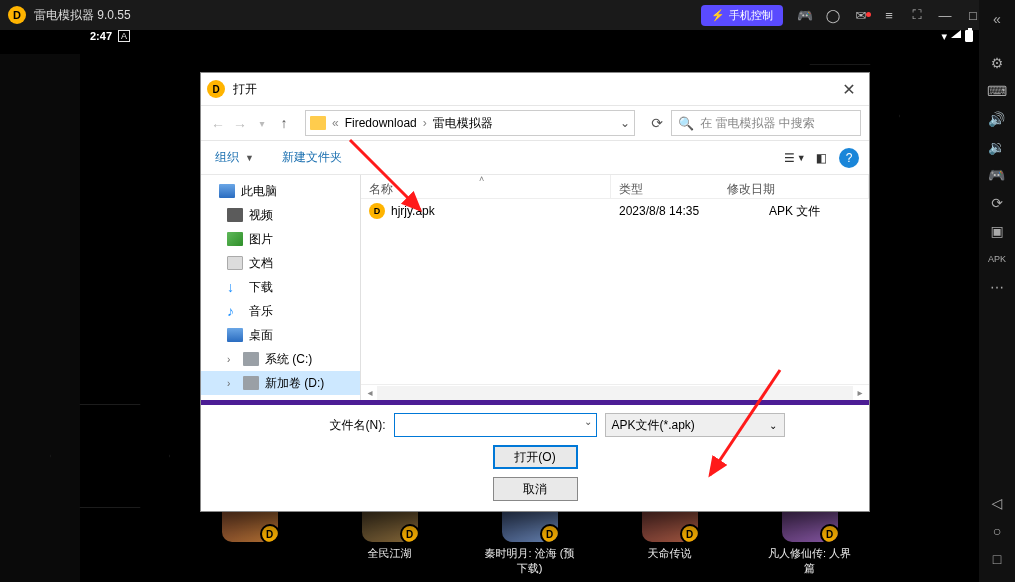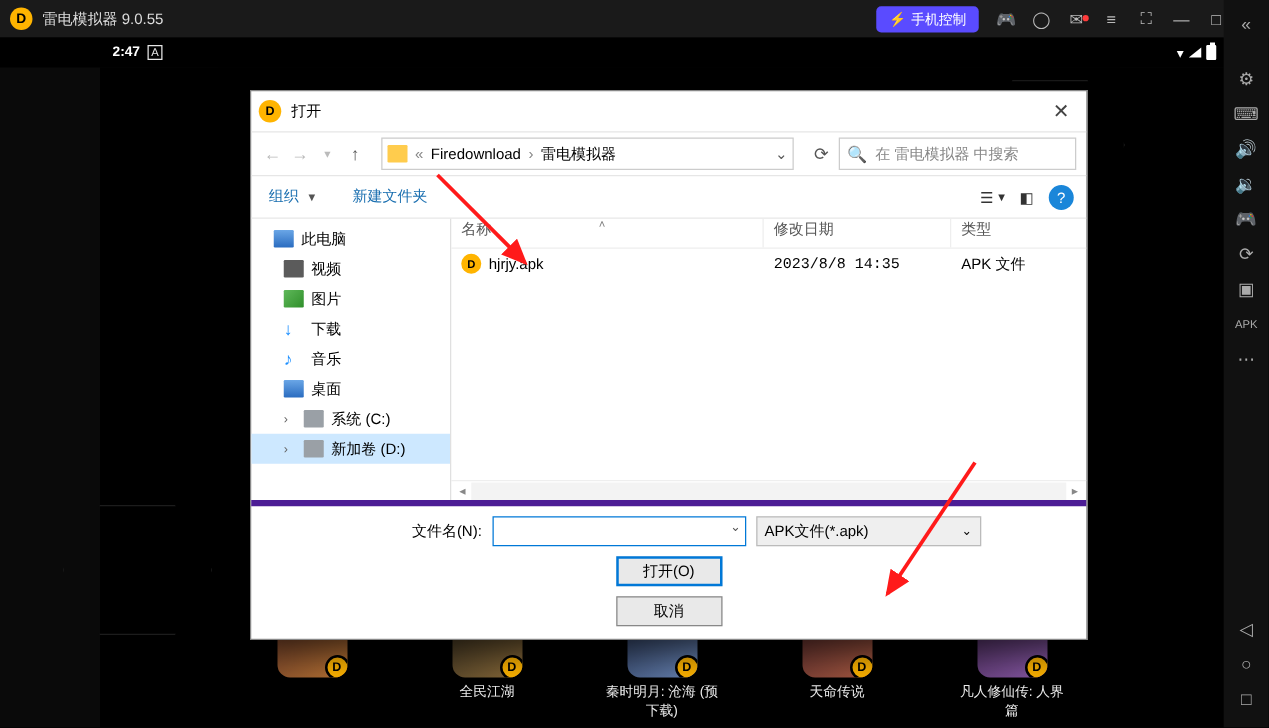--- a/index.html
+++ b/index.html
@@ -8,21 +8,21 @@
   
   .titlebar { height: 30px; background: #1a1a1a; display: flex; align-items: center; color: #ddd; font-size: 12px; }
   .titlebar .logo-icon { width: 18px; height: 18px; border-radius: 50%; background: #ffb400; margin: 0 8px; display:flex; align-items:center; justify-content:center; color:#000; font-weight:bold; font-size:11px; }
   .titlebar .title { flex: 0 0 auto; }
   .titlebar .spacer { flex: 1; }
   .titlebar .btn-phone { display:flex; align-items:center; gap:4px; background:#5a4bff; color:#fff; padding:3px 10px; border-radius:4px; font-size:11px; margin-right:8px; }
   .titlebar .tbtn { width: 28px; text-align:center; color:#bbb; font-size:13px; position:relative; }
   .red-dot { position:absolute; top:4px; right:4px; width:5px; height:5px; border-radius:50%; background:#ff3b3b; }
 
   
-  .android-status { height: 24px; background: #000; display:flex; align-items:center; color:#fff; font-size:11px; padding:0 6px 0 90px; }
+  .android-status { height: 24px; background: #000; display:flex; align-items:flex-start; color:#fff; font-size:11px; padding:0 6px 0 90px; }
   .android-status .clock { font-weight:600; }
   .android-status .a-icon { margin-left:6px; font-size:9px; border:1px solid #fff; padding:0 2px; opacity:.9; }
   .android-status .s-spacer { flex:1; }
   .android-status .tri { width:0; height:0; border-left:10px solid transparent; border-bottom:8px solid #fff; margin-right:4px; }
   .android-status .batt { width:8px; height:12px; border:1px solid #fff; border-radius:1px; background:#fff; position:relative; }
   .android-status .batt::after { content:''; position:absolute; top:-3px; left:2px; width:4px; height:2px; background:#fff; }
 
   
   .left-col { position:absolute; left:0; top:30px; width:80px; height:552px; background:#0a0a0a; }
 
@@ -88,29 +88,29 @@
   .ic-img { background:linear-gradient(135deg,#5fb85a,#2f8f2a); }
   .ic-doc { background:#dcdcdc; border:1px solid #aaa; }
   .ic-dl  { color:#1e90ff; background:none; font-size:14px; line-height:14px; }
   .ic-mus { color:#1e90ff; background:none; font-size:14px; line-height:14px; }
   .ic-desk{ background:linear-gradient(#6aa6e6,#2a6cc0); }
   .ic-drv { background:#9aa0a6; }
   .tree .expand { font-size:10px; color:#666; width:10px; }
 
   .files { flex:1; display:flex; flex-direction:column; min-width:0; }
   .fheader { display:flex; height:24px; align-items:center; border-bottom:1px solid #eee; color:#555; position:relative; }
-  .fcol { padding:0 8px; border-right:1px solid #eee; height:100%; display:flex; align-items:flex-start; }
+  .fcol { padding:0 8px; border-right:1px solid #eee; height:100%; display:flex; align-items:flex-end; }
   .fcol.c1 { flex:0 0 250px; }
   .fcol.c2 { flex:0 0 150px; }
   .fcol.c3 { flex:1; border-right:none; }
   .sortmark { position:absolute; left:118px; top:-1px; font-size:9px; color:#808080; }
   .flist { flex:1; overflow:auto; }
   .frow { display:flex; align-items:center; height:24px; }
   .frow .c1 { display:flex; align-items:center; gap:6px; flex:0 0 250px; padding-left:8px; }
-  .frow .c2 { flex:0 0 150px; padding-left:8px;font-family:Liberation Mono, monospace; }
+  .frow .c2 { flex:0 0 150px; padding-left:8px; }
   .frow .c3 { flex:1; padding-left:8px; }
   .apk-icon { width:16px; height:16px; border-radius:50%; background:#ffb400; display:flex;align-items:center;justify-content:center;color:#000;font-size:9px;font-weight:bold; }
   .hscroll { height:16px; border-top:1px solid #eee; display:flex; align-items:center; padding:0 2px; }
   .hscroll .harrow { width:14px; text-align:center; color:#888; font-size:10px; }
   .hscroll .htrack { flex:1; background:#f3f3f3; height:14px; }
 
   .dlg-footer { padding:8px 28px 10px; display:flex; flex-direction:column; gap:8px; border-top:5px solid #4c1d95;align-items:center; }
   .fn-row { display:flex; align-items:center; gap:8px; }
   .fn-label { width:100px; text-align:right; }
   .fn-input { flex:1; height:24px; border:1px solid #0078d7; outline:none; padding:0 20px 0 4px; background:#fff; }
@@ -260,20 +260,24 @@
         </div>
       <div class="titem sub">
           <div class="ticon ic-vid"></div>
           <span>视频</span>
         </div>
       <div class="titem sub">
           <div class="ticon ic-img"></div>
           <span>图片</span>
         </div>
       <div class="titem sub">
+          <div class="ticon ic-doc"></div>
+          <span>文档</span>
+        </div>
+      <div class="titem sub">
           <div class="ticon ic-dl">↓</div>
           <span>下载</span>
         </div>
       <div class="titem sub">
           <div class="ticon ic-mus">♪</div>
           <span>音乐</span>
         </div>
       <div class="titem sub">
           <div class="ticon ic-desk"></div>
           <span>桌面</span>
@@ -289,25 +293,25 @@
           <span>新加卷 (D:)</span>
         </div>
     </div>
 
     <div class="files">
       <div class="fheader">
         <span class="sortmark">˄</span>
         <div class="fcol c1">
             <span>名称</span>
           </div>
+        <div class="fcol c3">
+            <span>类型</span>
+          </div>
         <div class="fcol c2">
             <span>修改日期</span>
-          </div>
-        <div class="fcol c3">
-            <span>类型</span>
           </div>
       </div>
       <div class="flist">
         <div class="frow">
           <div class="c1">
             <div class="apk-icon">D</div>
             <span>hjrjy.apk</span>
           </div>
           <div class="c2">2023/8/8 14:35</div>
           <div class="c3">APK 文件</div>

